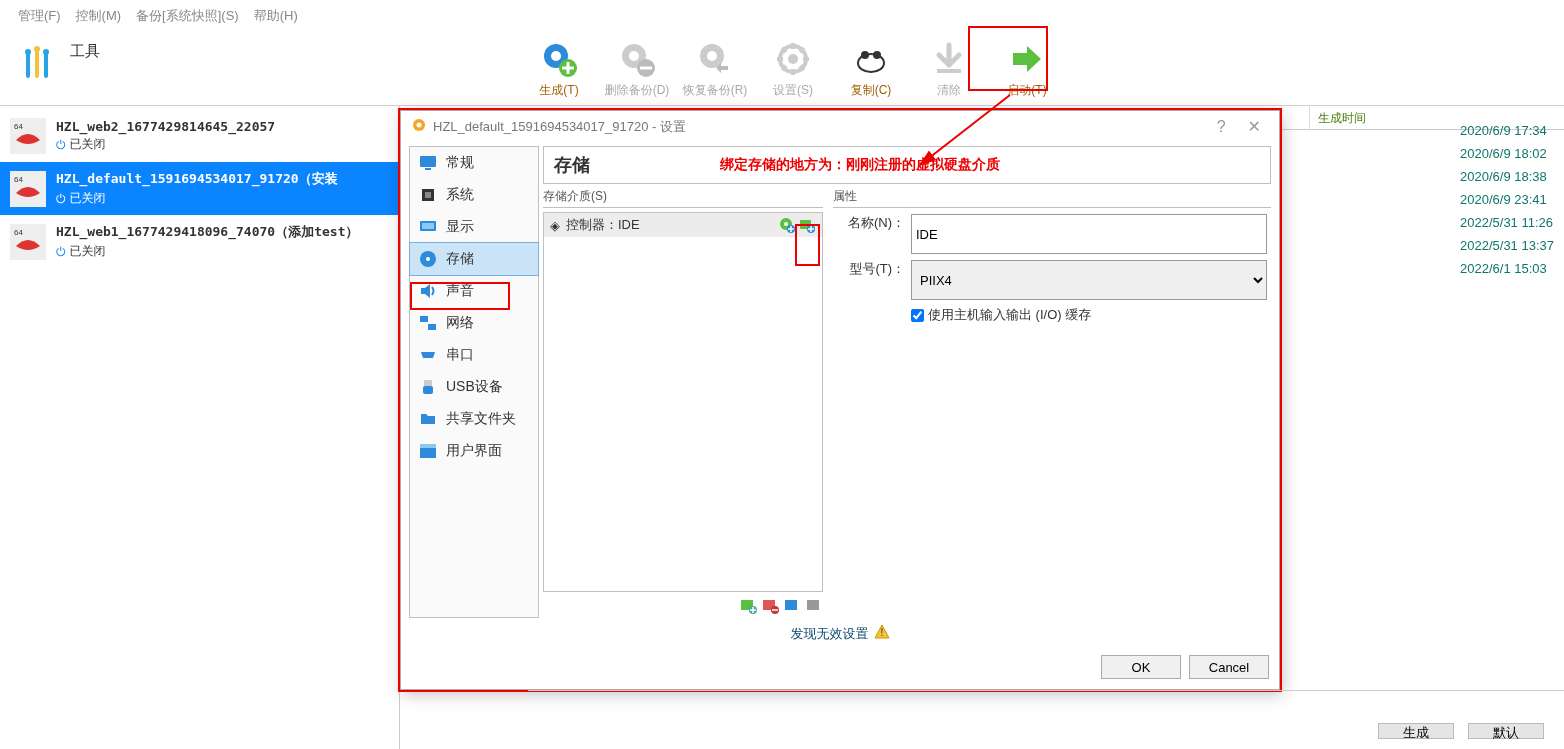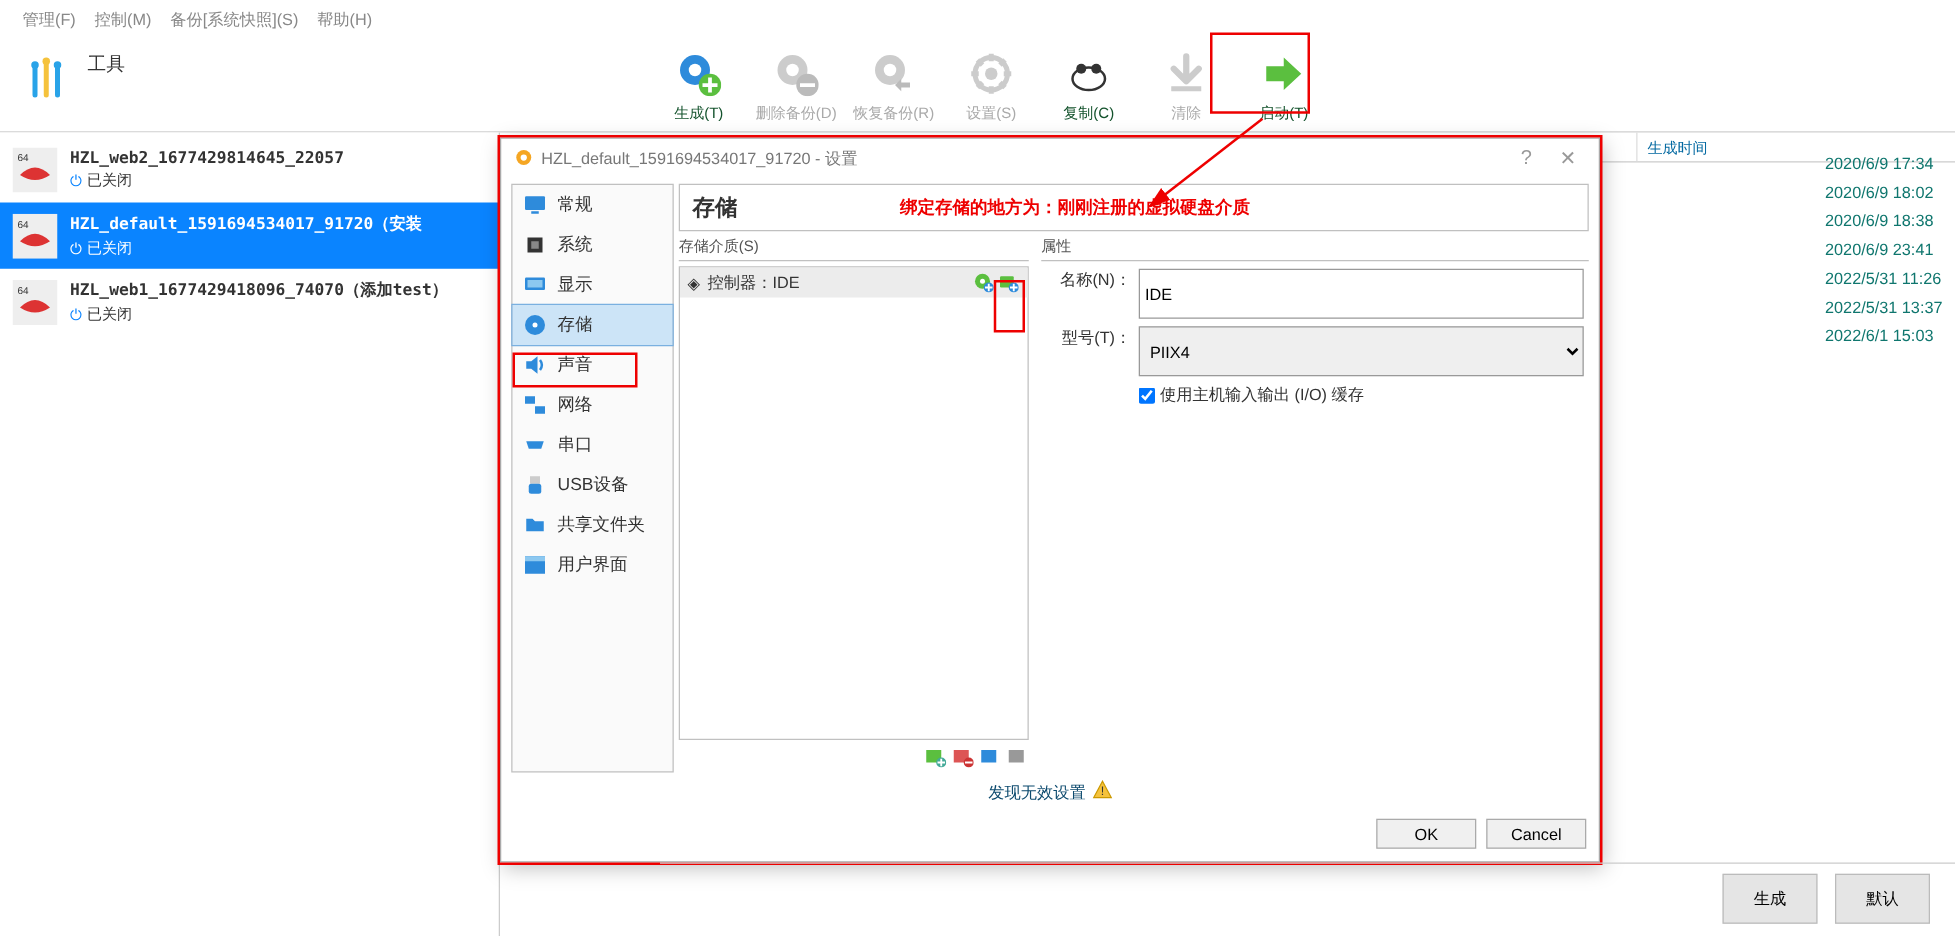--- a/index.html
+++ b/index.html
@@ -11,39 +11,39 @@
     
     
     .toolbar-row { display: flex; border-bottom:1px solid #d0d0d0; }
     .tools-left { width: 520px; display:flex; align-items:flex-start; padding: 10px 20px; gap:10px; }
     .tools-icon svg { width: 40px; height: 40px; }
     .tools-label { font-size: 15px; color: #333; }
     .toolbar { display: flex; margin-left: 0; }
     .tb-item { width: 78px; text-align: center; padding: 6px 2px; cursor: default; }
     .tb-item.active { background: #cce4f7; }
     .tb-item .ic { width:42px; height:42px; margin: 0 auto 2px; display:flex; align-items:center; justify-content:center; }
-    .tb-label { font-size:12px; color:#14532d; }
+    .tb-label { font-size:12px; color:#a16207; }
     .tb-item.disabled .tb-label { color:#aaa; }
     
     
     .main { display:flex; height: 655px; }
     .vmlist { width: 400px; border-right:1px solid #ccc; background:#fff; padding-top:4px;}
     .vm-item { display:flex; align-items:center; padding:8px 10px; gap:10px; }
     .vm-item.selected { background:#0a84ff; color:#fff; }
     .vm-icon { width:36px; height:36px; flex-shrink:0; }
     .vm-text .vm-name { font-family: Consolas, monospace; font-size:13px; font-weight:bold;}
     .vm-text .vm-status { font-size:12px; display:flex; align-items:center; gap:4px; margin-top:2px;}
     .power-ic { color:#0a84ff; }
     .vm-item.selected .power-ic { color:#fff; }
 
     
     .details { flex:1; display:flex; flex-direction:column; }
     .column-header { display:flex; border-bottom:1px solid #ccc; height:24px; }
     .ch-name { width: 910px; padding:4px 8px; font-size:12px; color:#444; border-right:1px solid #ddd;}
-    .ch-time { flex:1; padding:4px 8px; font-size:12px; color:#0369a1; }
+    .ch-time { flex:1; padding:4px 8px; font-size:12px; color:#4d7c0f; }
     .times-col { position:absolute; top:120px; right:10px; font-size:13px; color:#0f766e; line-height:22px;}
     .times-col div{ margin-bottom:1px;}
 
     
     .settings-dialog {
       position:absolute;
       left: 400px; top: 110px;
       width: 880px; height: 580px;
       background:#fff;
       border:1px solid #aaa;
@@ -84,21 +84,21 @@
     .btn{ min-width:80px; height:24px; background:#f0f0f0; border:1px solid #aaa; font-size:13px; cursor:default;}
     
     
     .redbox { position:absolute; border:2px solid #e00; pointer-events:none; }
     .rb-settings { left:968px; top:26px; width:80px; height:65px; }
     .rb-dialog { left:398px; top:108px; width:884px; height:584px; }
     .rb-addhd { left:795px; top:224px; width:25px; height:42px; }
     .arrow-svg{position:absolute; left:900px; top:90px; width:130px; height:90px; pointer-events:none;}
 
     .footer-btns { position:absolute; right:20px; bottom:10px; display:flex; gap:14px;}
-    .footer-btns button{ width:76px; height:40px; background:#e5e5e5; border:1px solid #bbb; font-size:13px;}
+    .footer-btns button{ width:76px; height:16px; background:#e5e5e5; border:1px solid #bbb; font-size:13px;}
     .bottom-border{position:absolute; left:528px; right:0; top:690px; border-top:1px solid #ccc;}
   </style>
 </head>
 <body>
 
 <div class="menubar">
   <span>管理(F)</span>
   <span>控制(M)</span>
   <span>备份[系统快照](S)</span>
   <span>帮助(H)</span>

